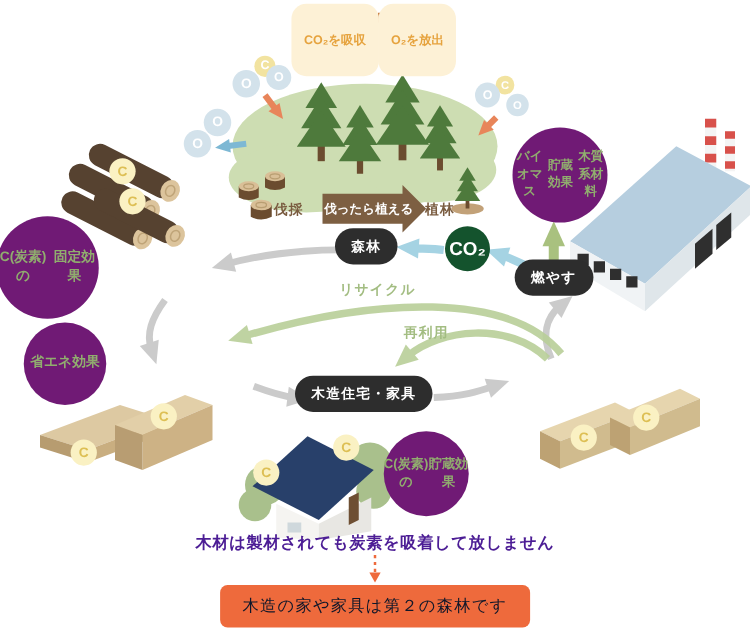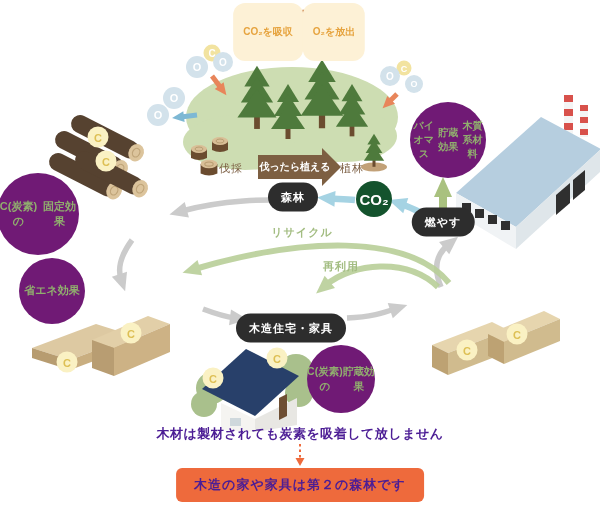--- a/index.html
+++ b/index.html
@@ -15,32 +15,32 @@
              font-size:11px;font-weight:bold;padding:7px 13px;border-radius:16px;white-space:nowrap;letter-spacing:1px;}
 
   .co2-circle{position:absolute;transform:translate(-50%,-50%);width:36px;height:36px;border-radius:50%;
               background:#14532d;color:#fff;font-size:15px;font-weight:bold;display:flex;align-items:center;justify-content:center;}
 
   .fx-circle{position:absolute;transform:translate(-50%,-50%);background:#701a75;color:#90ad6e;border-radius:50%;
              display:flex;align-items:center;justify-content:center;text-align:center;font-weight:bold;}
   .fx-circle span{display:block;line-height:1.4;}
 
   .flow-label{position:absolute;transform:translate(-50%,-50%);color:#a3bd82;font-weight:bold;font-size:11px;white-space:nowrap;letter-spacing:1px;}
-  .brown-label{position:absolute;transform:translate(-50%,-50%);color:#7a5c40;font-weight:normal;font-size:11px;white-space:nowrap;letter-spacing:1px;}
+  .brown-label{position:absolute;transform:translate(-50%,-50%);color:#7a5c40;font-weight:bold;font-size:11px;white-space:nowrap;letter-spacing:1px;}
   .replant-text{position:absolute;transform:translate(-50%,-50%);color:#ffffff;font-weight:bold;font-size:10px;white-space:nowrap;}
 
   .c-badge{position:absolute;transform:translate(-50%,-50%);width:21px;height:21px;border-radius:50%;
            background:#faf1c3;color:#ddbf54;font-weight:bold;font-size:11px;display:flex;align-items:center;justify-content:center;}
   .c-mol{position:absolute;transform:translate(-50%,-50%);border-radius:50%;background:#f2e3a0;color:#fff;
          font-weight:bold;display:flex;align-items:center;justify-content:center;}
   .o-mol{position:absolute;transform:translate(-50%,-50%);border-radius:50%;background:#d3e2eb;color:#fff;
          font-weight:bold;display:flex;align-items:center;justify-content:center;}
 
   .note-text{position:absolute;transform:translate(-50%,-50%);color:#4c1d95;font-weight:bold;font-size:13px;white-space:nowrap;letter-spacing:0.5px;}
-  .banner{position:absolute;transform:translate(-50%,-50%);background:#ee6a3c;color:#4c1d95;font-weight:bold;font-size:13px;
+  .banner{position:absolute;transform:translate(-50%,-50%);background:#ee6a3c;color:#0f172a;font-weight:normal;font-size:13px;
           padding:8px 18px;border-radius:6px;white-space:nowrap;letter-spacing:1px;}
 </style>
 </head>
 <body>
 
 <div class="canvas">
 
   <svg class="abs" style="left:0;top:0" width="600" height="505" viewBox="0 0 600 505">
     <defs>
       <marker id="m-gray" markerUnits="userSpaceOnUse" markerWidth="20" markerHeight="18" refX="6" refY="9" orient="auto">
@@ -197,21 +197,21 @@
   <div class="c-mol" style="left:404px;top:68px;width:15px;height:15px;font-size:9px">C</div>
   <div class="o-mol" style="left:390px;top:76px;width:20px;height:20px;font-size:10px">O</div>
   <div class="o-mol" style="left:414px;top:84px;width:18px;height:18px;font-size:9px">O</div>
 
   <div class="brown-label" style="left:231px;top:168px">伐採</div>
   <div class="replant-text" style="left:295px;top:167px">伐ったら植える</div>
   <div class="brown-label" style="left:352px;top:168px">植林</div>
 
   <div class="node-pill" style="left:293px;top:197px">森林</div>
   <div class="node-pill" style="left:443px;top:222px">燃やす</div>
-  <div class="node-pill" style="left:291px;top:328px">木造住宅・家具</div>
+  <div class="node-pill" style="left:291px;top:315px">木造住宅・家具</div>
   <div class="co2-circle" style="left:374px;top:199px">CO₂</div>
 
   <div class="fx-circle" style="left:448px;top:140px;width:76px;height:76px;font-size:10px">
     <span>バイオマス</span>
     <span>貯蔵効果</span>
     <span>木質系材料</span>
   </div>
   <div class="fx-circle" style="left:38px;top:214px;width:82px;height:82px;font-size:11px">
     <span>C(炭素)の</span>
     <span>固定効果</span>

